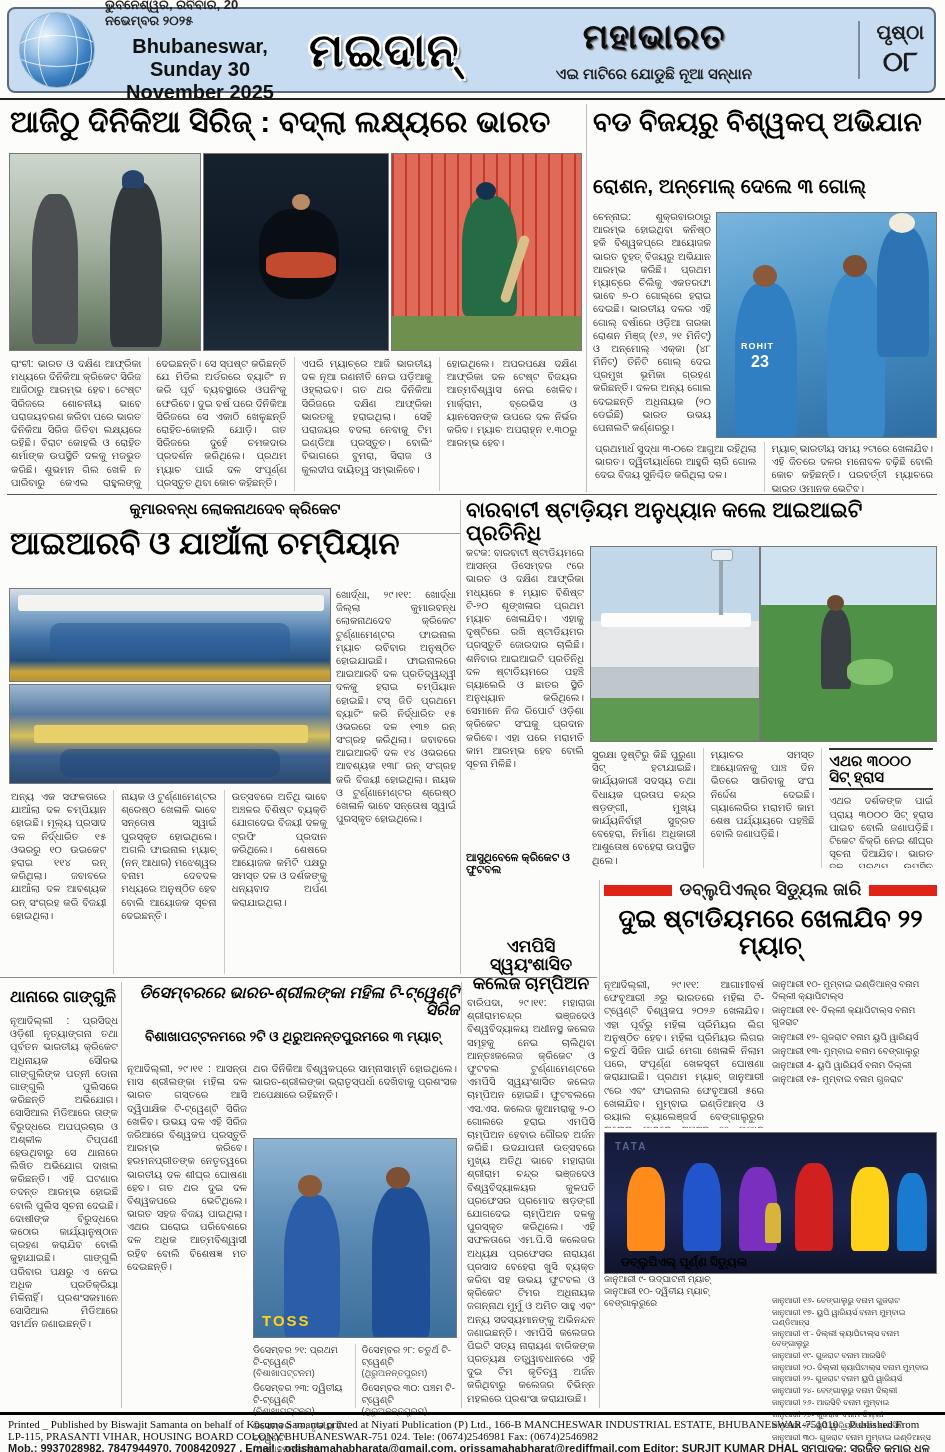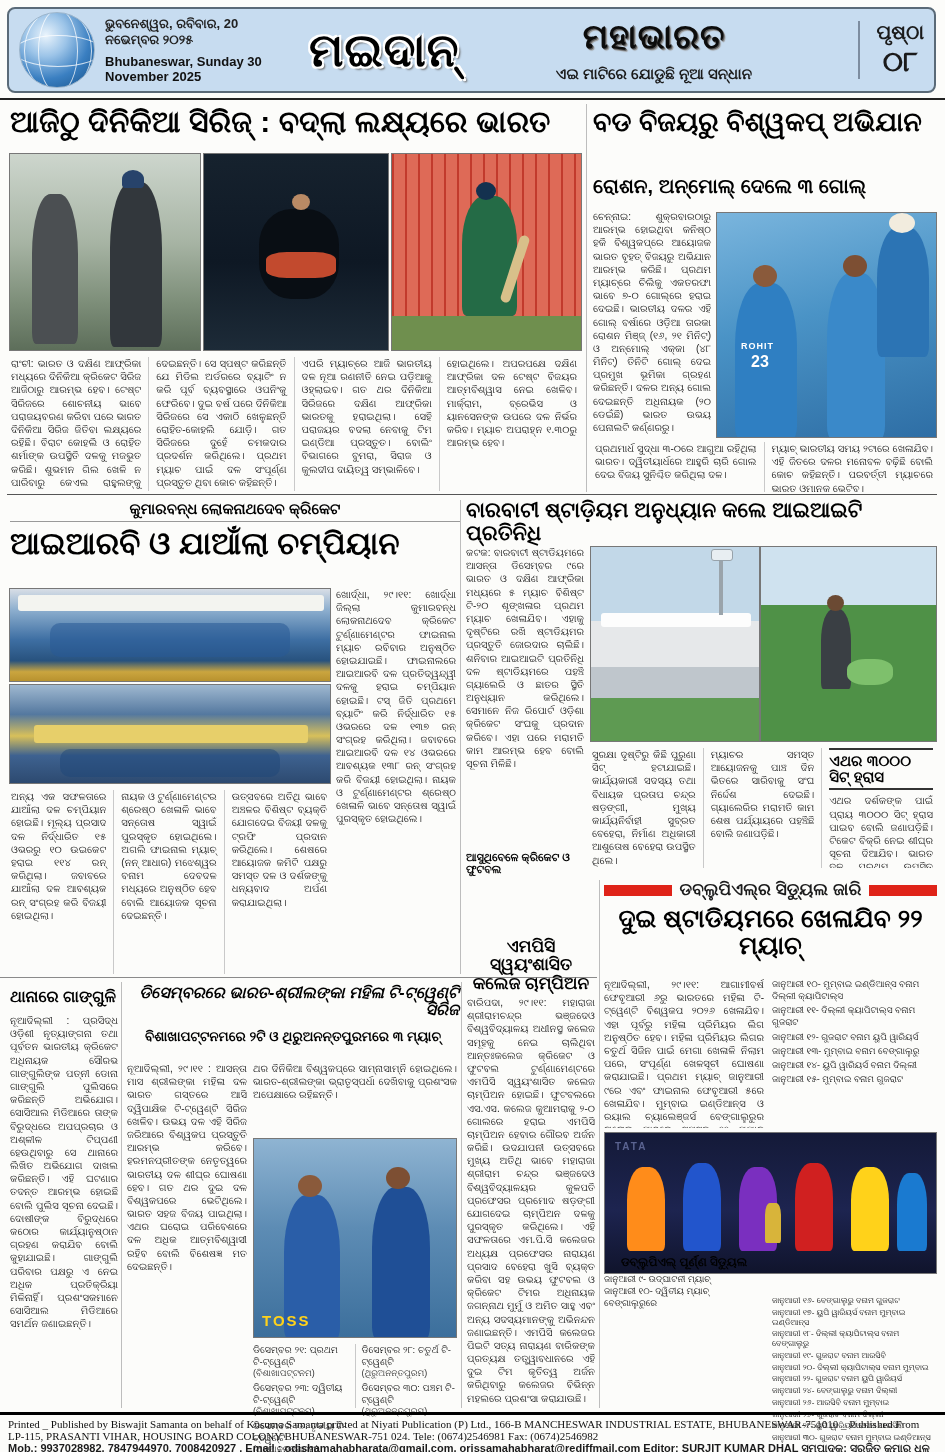--- a/index.html
+++ b/index.html
@@ -11,21 +11,21 @@
             border-radius:8px;display:flex;align-items:center;box-sizing:border-box;padding:4px 10px;}
   .globe{width:74px;height:74px;border-radius:50%;flex:0 0 auto;
          background:radial-gradient(circle at 35% 30%,#eaf4fc 0%,#9cc4e8 30%,#3a7fc1 62%,#144f86 100%);
          position:relative;overflow:hidden;border:1px solid #9db6cc;}
   .globe i{position:absolute;border:1px solid rgba(255,255,255,.75);border-radius:50%;}
   .globe .g1{left:18px;top:-4px;width:38px;height:82px;}
   .globe .g2{left:4px;top:-4px;width:66px;height:82px;}
   .globe .g3{left:-6px;top:22px;width:86px;height:30px;}
   .dates{margin-left:10px;width:190px;flex:0 0 auto;}
   .date-od{font-size:13px;font-weight:bold;color:#222;}
-  .date-en{font-size:13px;font-weight:bold;color:#111;margin-top:6px;font-stretch:condensed;}
+  .date-en{font-size:20px;font-weight:bold;color:#111;margin-top:6px;font-stretch:condensed;text-align:center;}
   .section-title{font-size:46px;font-weight:bold;color:#000;margin-left:14px;letter-spacing:1px;
        text-shadow:-2px -2px 0 #fff,2px -2px 0 #fff,-2px 2px 0 #fff,2px 2px 0 #fff,3px 3px 2px #666;}
   .mast-center{flex:1;text-align:center;}
   .mast-title{font-size:34px;font-weight:bold;color:#0c0c0c;letter-spacing:1px;
        text-shadow:1px 1px 0 #555,2px 2px 1px #999;}
   .mast-tag{font-size:15px;font-weight:bold;color:#1a1a1a;margin-top:8px;}
   .pageno{flex:0 0 auto;border-left:2px solid #7d8da0;padding-left:16px;margin-left:10px;text-align:center;}
   .pageno .lbl{font-size:20px;font-weight:bold;}
   .pageno .num{font-size:28px;font-weight:bold;margin-top:2px;}
   
@@ -119,21 +119,21 @@
     <div class="abs" style="left:24px;top:128px;color:#fff;font-size:9px;font-weight:bold;letter-spacing:1px;">ROHIT</div>
     <div class="abs" style="left:34px;top:140px;color:#fff;font-size:16px;font-weight:bold;">23</div>
   </div>
   <div class="abs cols" style="left:588px;top:442px;width:352px;height:50px;">
     <div class="c body-txt">ପ୍ରଥମାର୍ଧ ସୁଦ୍ଧା ୩-୦ରେ ଆଗୁଆ ରହିଥିଲା ଭାରତ। ଦ୍ୱିତୀୟାର୍ଧରେ ଆହୁରି ଚାରି ଗୋଲ ଦେଇ ବିଜୟ ସୁନିଶ୍ଚିତ କରିଥିଲା ଦଳ।</div>
     <div class="c body-txt">ମ୍ୟାଚ୍ ଭାରତୀୟ ସମୟ ୨ଟାରେ ଖେଳାଯିବ। ଏହି ଜିତରେ ଦଳର ମନୋବଳ ବଢ଼ିଛି ବୋଲି କୋଚ କହିଛନ୍ତି। ପରବର୍ତ୍ତୀ ମ୍ୟାଚରେ ଭାରତ ଓମାନକୁ ଭେଟିବ।</div>
   </div>
 
   <div class="abs hline" style="left:7px;top:494px;width:930px;height:1px;background:#555;"></div>
 
-  <div class="abs kicker" style="left:10px;top:500px;width:450px;border-bottom:1px solid #999;padding-bottom:3px;">କୁମାରବନ୍ଧ ଲୋକନାଥଦେବ କ୍ରିକେଟ</div>
+  <div class="abs kicker" style="left:10px;top:500px;width:450px;border-bottom:1px solid #999;padding-bottom:15px;">କୁମାରବନ୍ଧ ଲୋକନାଥଦେବ କ୍ରିକେଟ</div>
   <div class="abs hl" style="left:10px;top:527px;width:450px;font-size:31px;">ଆଇଆରବି ଓ ଯାଆଁଲା ଚମ୍ପିୟାନ</div>
   <div class="ph" style="left:9px;top:588px;width:322px;height:94px;background:linear-gradient(180deg,#d8dee6 0%,#8fb0cf 22%,#3e6fa3 55%,#28527e 78%,#caa53f 90%,#b8922f 100%);">
     <div class="fig" style="left:8px;top:6px;width:306px;height:16px;background:#f3f4f0;border-radius:3px;"></div>
     <div class="fig" style="left:40px;top:34px;width:240px;height:34px;background:rgba(40,90,150,.55);border-radius:10px;"></div>
   </div>
   <div class="ph" style="left:9px;top:684px;width:322px;height:100px;background:linear-gradient(180deg,#9fb8d0 0%,#54789f 30%,#d8c05a 52%,#3e6290 72%,#2d4a70 100%);">
     <div class="fig" style="left:24px;top:40px;width:274px;height:18px;background:#e7cf6a;border-radius:3px;"></div>
     <div class="fig" style="left:50px;top:64px;width:220px;height:28px;background:rgba(30,70,120,.5);border-radius:10px;"></div>
   </div>
   <div class="abs body-txt" style="left:336px;top:588px;width:120px;height:386px;">ଖୋର୍ଦ୍ଧା, ୨୯।୧୧: ଖୋର୍ଦ୍ଧା ଜିଲ୍ଲା କୁମାରବନ୍ଧ ଲୋକନାଥଦେବ କ୍ରିକେଟ ଟୁର୍ଣ୍ଣାମେଣ୍ଟର ଫାଇନାଲ ମ୍ୟାଚ ରବିବାର ଅନୁଷ୍ଠିତ ହୋଇଯାଇଛି। ଫାଇନାଲରେ ଆଇଆରବି ଦଳ ପ୍ରତିଦ୍ୱନ୍ଦ୍ୱୀ ଦଳକୁ ହରାଇ ଚମ୍ପିୟାନ ହୋଇଛି। ଟସ୍ ଜିତି ପ୍ରଥମେ ବ୍ୟାଟିଂ କରି ନିର୍ଦ୍ଧାରିତ ୧୫ ଓଭରରେ ଦଳ ୧୩୭ ରନ୍ ସଂଗ୍ରହ କରିଥିଲା। ଜବାବରେ ଆଇଆରବି ଦଳ ୧୪ ଓଭରରେ ଆବଶ୍ୟକ ୧୩୮ ରନ୍ ସଂଗ୍ରହ କରି ବିଜୟୀ ହୋଇଥିଲା। ନାୟକ ଓ ଟୁର୍ଣ୍ଣାମେଣ୍ଟର ଶ୍ରେଷ୍ଠ ଖେଳାଳି ଭାବେ ସନ୍ତୋଷ ସ୍ୱାଇଁ ପୁରସ୍କୃତ ହୋଇଥିଲେ।</div>
@@ -213,21 +213,21 @@
     <div class="t">ଡବ୍ଲୁପିଏଲ୍‌ର ସିଡ୍ୟୁଲ ଜାରି</div>
     <div class="bar" style="background:#df2318;"></div>
   </div>
   <div class="abs hl" style="left:604px;top:905px;width:333px;font-size:25px;text-align:center;">ଦୁଇ ଷ୍ଟାଡିୟମରେ ଖେଳାଯିବ ୨୨ ମ୍ୟାଚ୍</div>
   <div class="abs body-txt" style="left:604px;top:978px;width:160px;height:150px;">ନୂଆଦିଲ୍ଲୀ, ୨୯।୧୧: ଆଗାମୀବର୍ଷ ଫେବୃଆରୀ ୬ରୁ ଭାରତରେ ମହିଳା ଟି-ଟ୍ୱେଣ୍ଟି ବିଶ୍ୱକପ ୨୦୨୬ ଖେଳାଯିବ। ଏହା ପୂର୍ବରୁ ମହିଳା ପ୍ରିମିୟର ଲିଗ ଅନୁଷ୍ଠିତ ହେବ। ମହିଳା ପ୍ରିମିୟର ଲିଗର ଚତୁର୍ଥ ସିଜିନ ପାଇଁ ମେଗା ଖେଳାଳି ନିଲାମ ପରେ, ସଂପୂର୍ଣ୍ଣ ଖେଳସୂଚୀ ଘୋଷଣା କରାଯାଇଛି। ପ୍ରଥମ ମ୍ୟାଚ୍ ଜାନୁଆରୀ ୯ରେ ଏବଂ ଫାଇନାଲ ଫେବୃଆରୀ ୫ରେ ଖେଳାଯିବ। ମୁମ୍ବାଇ ଇଣ୍ଡିଆନ୍ସ ଓ ରୟାଲ ଚ୍ୟାଲେଞ୍ଜର୍ସ ବେଙ୍ଗାଲୁରୁର ଘରୋଇ ମାଠରେ ସମସ୍ତ ୨୨ ମ୍ୟାଚ ଅନୁଷ୍ଠିତ ହେବ।</div>
   <div class="abs sched" style="left:772px;top:978px;width:165px;height:150px;overflow:hidden;">
     <div>ଜାନୁଆରୀ ୧୦- ମୁମ୍ବାଇ ଇଣ୍ଡିଆନ୍ସ ବନାମ ଦିଲ୍ଲୀ କ୍ୟାପିଟାଲ୍ସ</div>
     <div>ଜାନୁଆରୀ ୧୧- ଦିଲ୍ଲୀ କ୍ୟାପିଟାଲ୍ସ ବନାମ ଗୁଜରାଟ</div>
     <div>ଜାନୁଆରୀ ୧୨- ଗୁଜରାଟ ବନାମ ୟୁପି ୱାରିୟର୍ସ</div>
     <div>ଜାନୁଆରୀ ୧୩- ମୁମ୍ବାଇ ବନାମ ବେଙ୍ଗାଲୁରୁ</div>
-    <div>ଜାନୁଆରୀ ୧୪- ୟୁପି ୱାରିୟର୍ସ ବନାମ ଦିଲ୍ଲୀ</div>
+    <div>ଜାନୁଆରୀ 4- ୟୁପି ୱାରିୟର୍ସ ବନାମ ଦିଲ୍ଲୀ</div>
     <div>ଜାନୁଆରୀ ୧୫- ମୁମ୍ବାଇ ବନାମ ଗୁଜରାଟ</div>
   </div>
   <div class="ph" style="left:604px;top:1132px;width:333px;height:142px;background:linear-gradient(180deg,#141a38 0%,#1d2450 55%,#10142c 100%);">
     <div class="abs" style="left:10px;top:8px;color:#5a6390;font-size:10px;font-weight:bold;letter-spacing:2px;">TATA</div>
     <div class="fig" style="left:22px;top:34px;width:38px;height:84px;background:#ff8c1a;"></div>
     <div class="fig" style="left:78px;top:30px;width:38px;height:88px;background:#2255cc;"></div>
     <div class="fig" style="left:134px;top:34px;width:38px;height:84px;background:#7a2fbf;"></div>
     <div class="fig" style="left:190px;top:30px;width:38px;height:88px;background:#d02020;"></div>
     <div class="fig" style="left:246px;top:34px;width:38px;height:84px;background:#ffd21a;"></div>
     <div class="fig" style="left:292px;top:40px;width:30px;height:78px;background:#1a7ad0;"></div>

